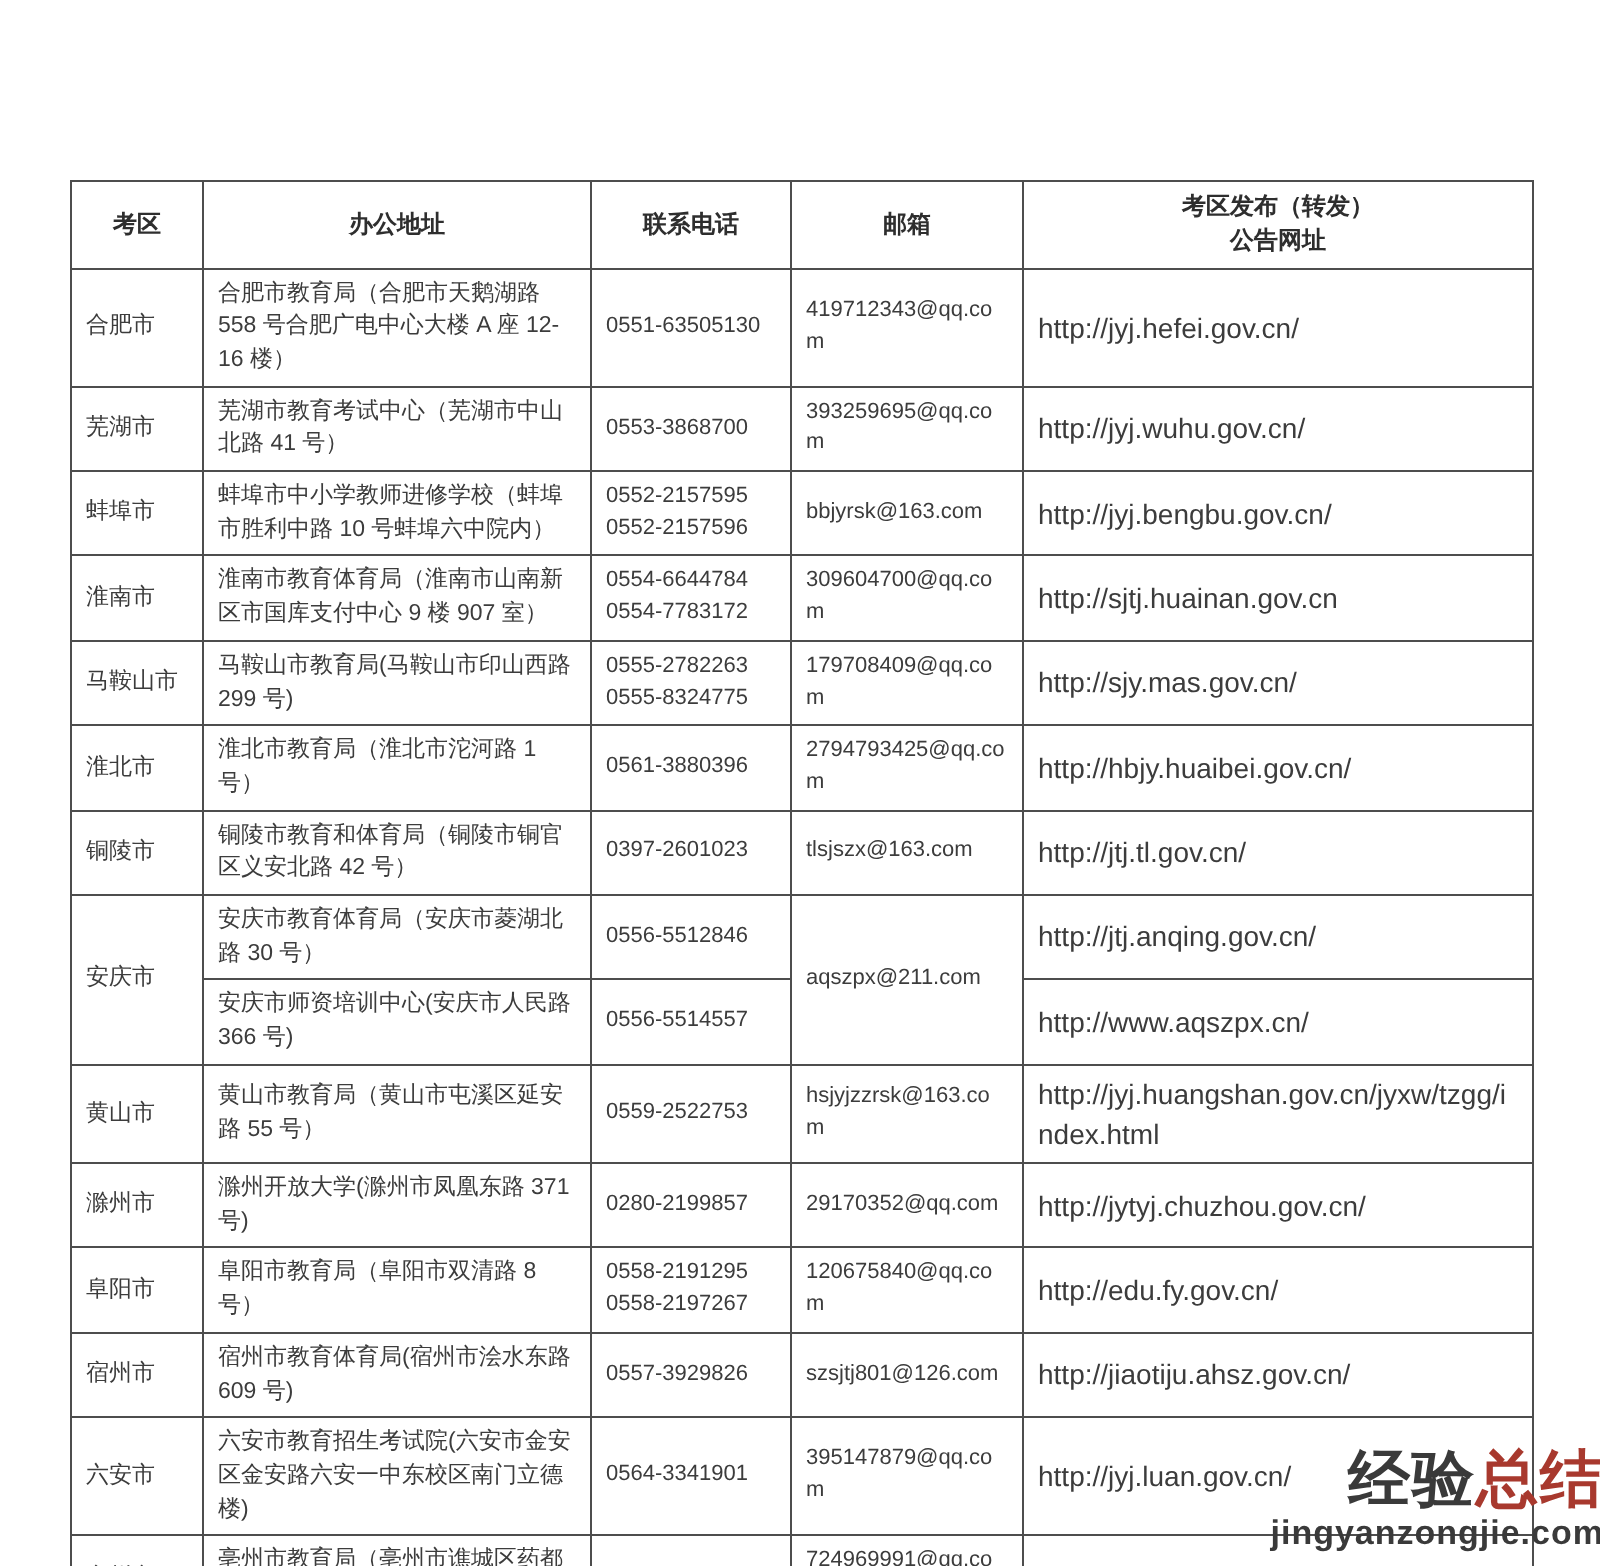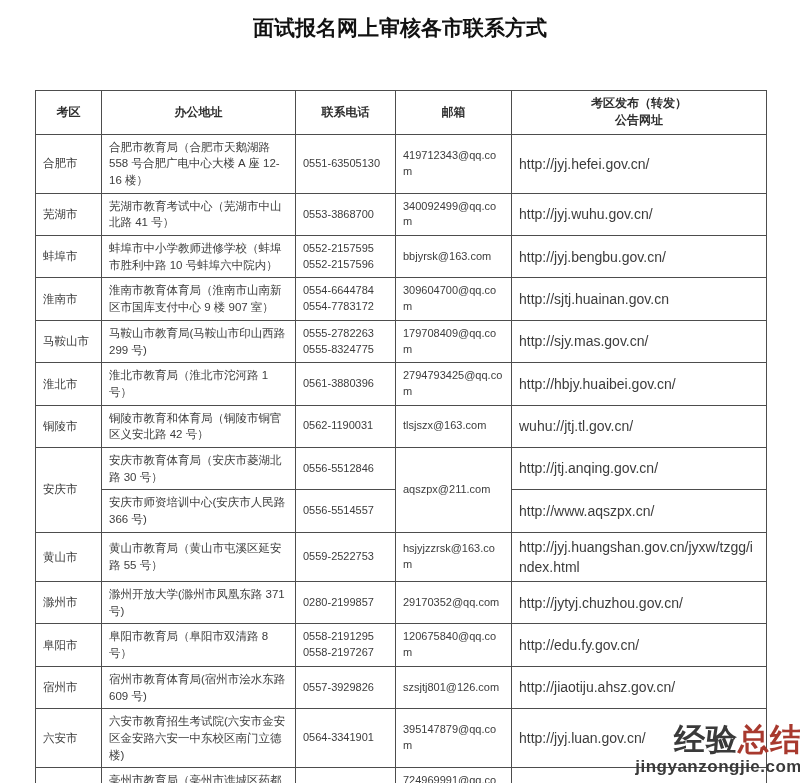--- a/index.html
+++ b/index.html
@@ -41,21 +41,20 @@
   }
   .wm-brand{font-size:31px;letter-spacing:1px;}
   .wm-dark{color:#3a3a3a;}
   .wm-red{color:#a8392e;}
   .wm-domain{font-size:17px;color:#3a3a3a;margin-top:3px;letter-spacing:0.5px;}
 </style>
 </head>
 <body>
 
 <div class="title">
-  <div>面试报名网上审核各市联系方式</div>
 </div>
 
 <table class="main">
   <colgroup>
     <col class="c-district">
       <col class="c-address">
       <col class="c-phone">
       <col class="c-email">
       <col class="c-url">
   </colgroup>
@@ -73,21 +72,21 @@
         <td class="district-cell">合肥市</td>
         <td class="address-cell">合肥市教育局（合肥市天鹅湖路 558 号合肥广电中心大楼 A 座 12-16 楼）</td>
         <td class="phone-cell">0551-63505130</td>
         <td class="email-cell">419712343@qq.com</td>
         <td class="url-cell">http://jyj.hefei.gov.cn/</td>
       </tr>
       <tr>
         <td class="district-cell">芜湖市</td>
         <td class="address-cell">芜湖市教育考试中心（芜湖市中山北路 41 号）</td>
         <td class="phone-cell">0553-3868700</td>
-        <td class="email-cell">340092499@qq.com</td>
+        <td class="email-cell">393259695@qq.com</td>
         <td class="url-cell">http://jyj.wuhu.gov.cn/</td>
       </tr>
       <tr>
         <td class="district-cell">蚌埠市</td>
         <td class="address-cell">蚌埠市中小学教师进修学校（蚌埠市胜利中路 10 号蚌埠六中院内）</td>
         <td class="phone-cell">0552-2157595<br>0552-2157596</td>
         <td class="email-cell">bbjyrsk@163.com</td>
         <td class="url-cell">http://jyj.bengbu.gov.cn/</td>
       </tr>
       <tr>
@@ -107,23 +106,23 @@
       <tr>
         <td class="district-cell">淮北市</td>
         <td class="address-cell">淮北市教育局（淮北市沱河路 1 号）</td>
         <td class="phone-cell">0561-3880396</td>
         <td class="email-cell">2794793425@qq.com</td>
         <td class="url-cell">http://hbjy.huaibei.gov.cn/</td>
       </tr>
       <tr>
         <td class="district-cell">铜陵市</td>
         <td class="address-cell">铜陵市教育和体育局（铜陵市铜官区义安北路 42 号）</td>
-        <td class="phone-cell">0562-1190031</td>
+        <td class="phone-cell">0397-2601023</td>
         <td class="email-cell">tlsjszx@163.com</td>
-        <td class="url-cell">wuhu://jtj.tl.gov.cn/</td>
+        <td class="url-cell">http://jtj.tl.gov.cn/</td>
       </tr>
       <tr>
         <td class="district-cell" rowspan="2">安庆市</td>
         <td class="address-cell">安庆市教育体育局（安庆市菱湖北路 30 号）</td>
         <td class="phone-cell">0556-5512846</td>
         <td class="email-cell" rowspan="2">aqszpx@211.com</td>
         <td class="url-cell">http://jtj.anqing.gov.cn/</td>
       </tr>
       <tr>
         <td class="address-cell">安庆市师资培训中心(安庆市人民路 366 号)</td>

